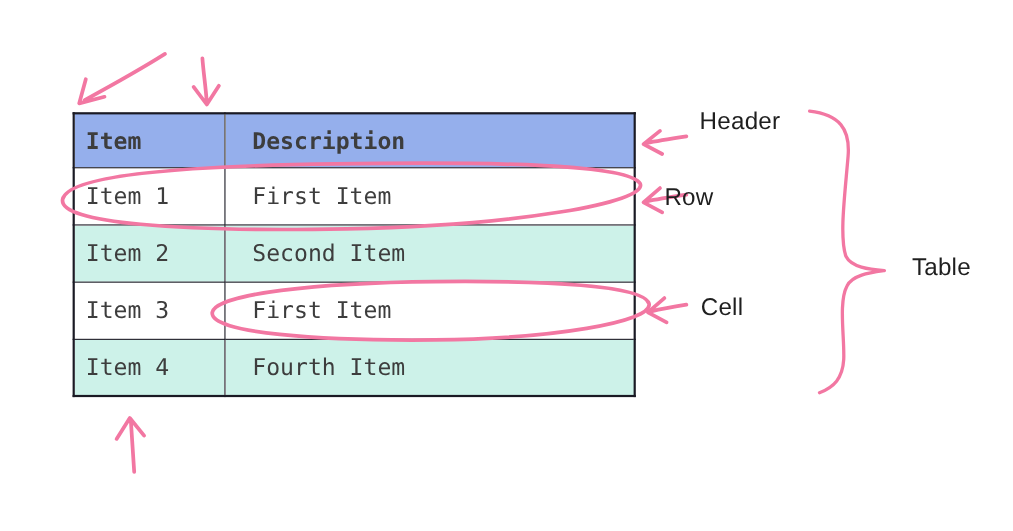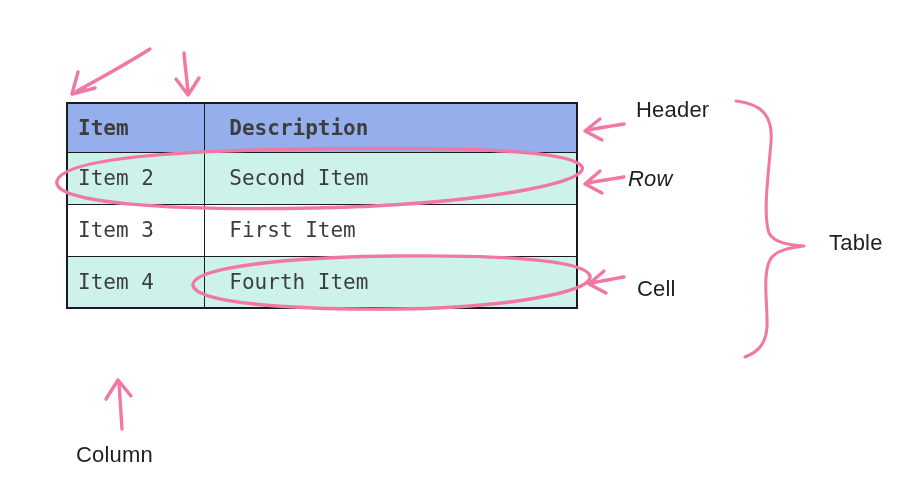--- a/index.html
+++ b/index.html
@@ -53,22 +53,22 @@
   
   .ann-label {
     position: absolute;
     font-size: 22px;
     color: var(--label-dark);
     white-space: nowrap;
     letter-spacing: 0.2px;
   }
   #lbl-border { left: 138px; top: 17px;  font-size: 23px; }
   #lbl-header { left: 636px; top: 97px; }
-  #lbl-row    { left: 628px; top: 166px; font-style: italic; }
-  #lbl-cell   { left: 637px; top: 276px; }
+  #lbl-row    { left: 604px; top: 166px; }
+  #lbl-cell   { left: 637px; top: 266px; }
   #lbl-table  { left: 829px; top: 230px; }
   #lbl-column { left: 76px;  top: 442px; }
 
   
   svg.overlay {
     position: absolute;
     left: 0; top: 0;
     width: 921px; height: 483px;
     pointer-events: none;
   }
@@ -87,20 +87,24 @@
 <div class="canvas">
 
   <table class="demo">
     <thead>
       <tr>
         <th class="col-name">Item</th>
         <th class="col-desc">Description</th>
       </tr>
     </thead>
     <tbody>
+      <tr class="row-odd">
+        <td class="col-name">Item 1</td>
+        <td class="col-desc">First Item</td>
+      </tr>
       <tr class="row-even">
         <td class="col-name">Item 2</td>
         <td class="col-desc">Second Item</td>
       </tr>
       <tr class="row-odd">
         <td class="col-name">Item 3</td>
         <td class="col-desc">First Item</td>
       </tr>
       <tr class="row-even">
         <td class="col-name">Item 4</td>
@@ -124,15 +128,14 @@
 
     <path class="ann-stroke" d="M 193,284 C 196,267 290,257 395,256 C 495,255 585,259 590,276 C 594,293 500,308 395,309 C 292,310 190,303 193,284 Z"></path>
 
     <path class="ann-stroke thin" d="M 736,101 C 763,104 773,117 771,142 C 768,178 763,215 769,233 C 774,243 790,245 804,246 C 790,248 775,250 770,260 C 762,275 768,308 767,327 C 766,344 758,352 745,357"></path>
   </svg>
 
   <div class="ann-label" id="lbl-header">Header</div>
   <div class="ann-label" id="lbl-row">Row</div>
   <div class="ann-label" id="lbl-cell">Cell</div>
   <div class="ann-label" id="lbl-table">Table</div>
-  <div class="ann-label" id="lbl-column">Column</div>
 
 </div>
 
 </body></html>

